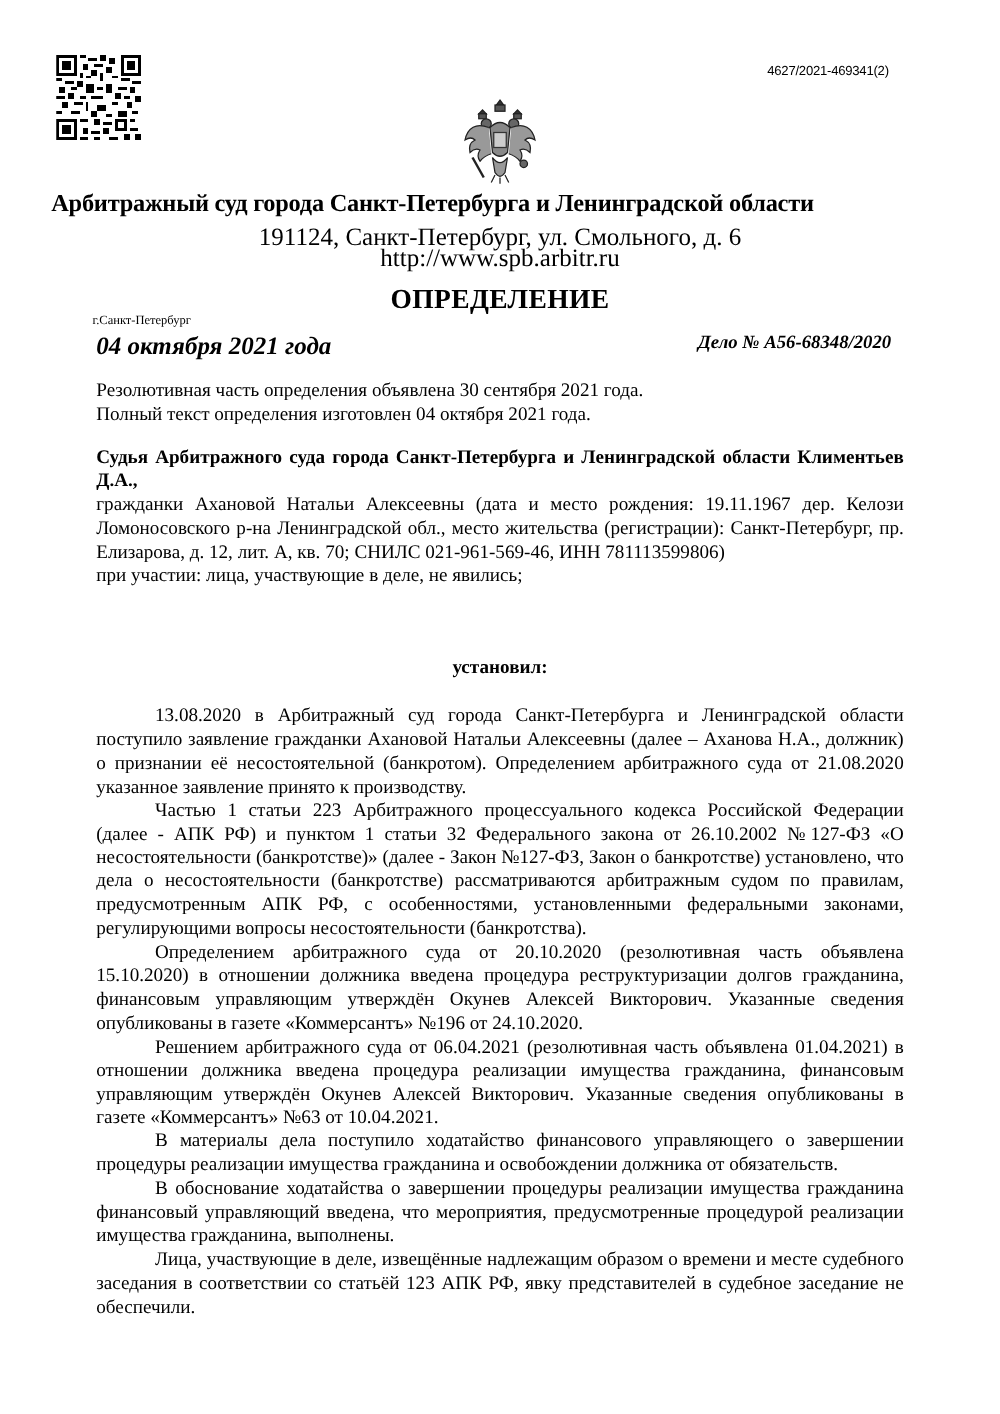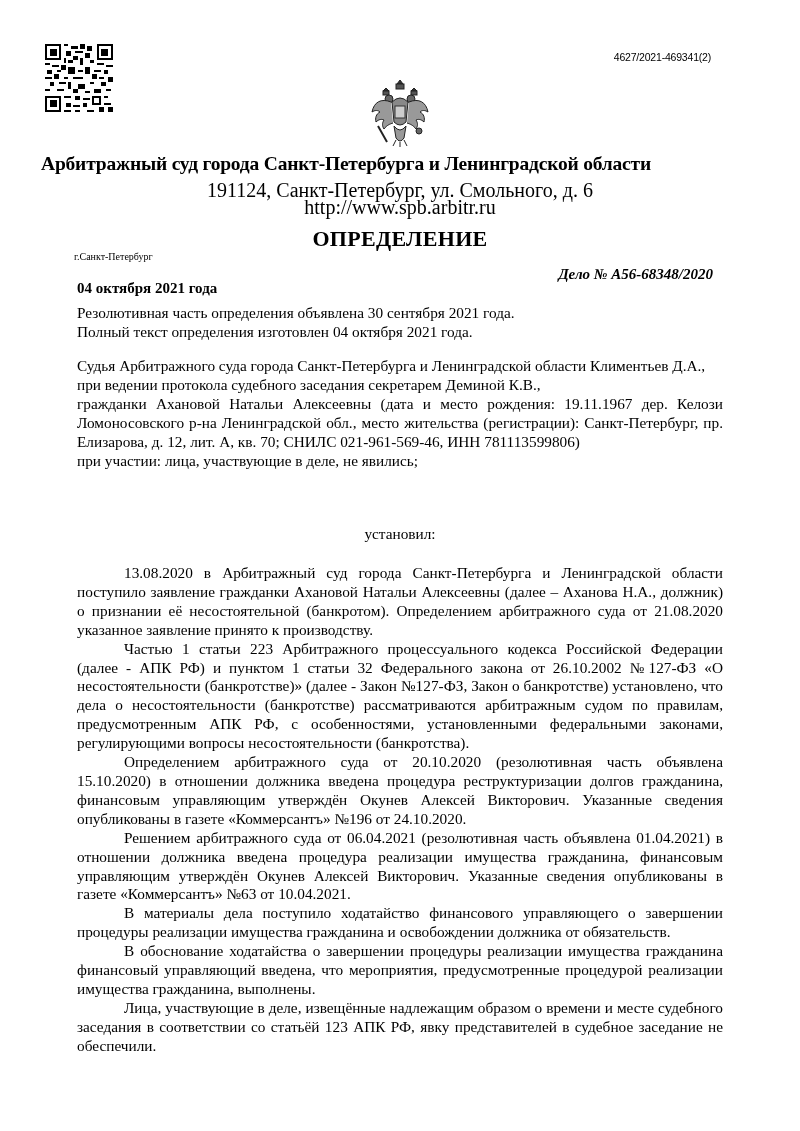--- a/index.html
+++ b/index.html
@@ -9,27 +9,27 @@
   .docnum { position: absolute; right: 89px; top: 51px; font-family: "Liberation Sans", "DejaVu Sans", sans-serif;
             font-size: 10.5px; letter-spacing: -0.2px; }
   .emblem { position: absolute; left: 369px; top: 76px; width: 62px; height: 72px; }
   .court-name { position: absolute; left: 0; width: 692px; top: 153px; text-align: center;
                 font-weight: bold; font-size: 19.5px; letter-spacing: -0.2px; }
   .court-addr { position: absolute; left: 0; width: 800px; top: 179px; text-align: center; font-size: 20px; }
   .court-url { position: absolute; left: 0; width: 800px; top: 196px; text-align: center; font-size: 20px; }
   .doc-title { position: absolute; left: 0; width: 800px; top: 226px; text-align: center;
                font-weight: bold; font-size: 22px; letter-spacing: 0.3px; }
   .city { position: absolute; left: 74px; top: 251px; font-size: 10px; }
-  .date { position: absolute; left: 77px; top: 280px; font-size: 15px; font-weight: bold; }
+  .date { position: absolute; left: 77px; top: 266px; font-size: 20px; font-weight: bold; font-style: italic; }
   .case { position: absolute; right: 87px; top: 266px; font-size: 15px; font-weight: bold; font-style: italic; }
   .block { position: absolute; left: 77px; width: 646px; font-size: 15.3px; line-height: 18.9px; }
   .block p { margin: 0; }
   .justify { text-align: justify; text-align-last: left; }
   .indent { text-indent: 47px; }
-  .bold { font-weight: normal; }
+  .bold { font-weight: bold; }
   .center { text-align: center; }
 </style>
 </head>
 <body>
 
 <svg class="qr" viewBox="0 0 29 29" shape-rendering="crispEdges">
   <rect x="0" y="0" width="29" height="29" fill="#fff"></rect>
   <g fill="#000">
     <rect x="0" y="0" width="7" height="7"></rect>
       <rect x="1" y="1" width="5" height="5" fill="#fff"></rect>
@@ -133,21 +133,20 @@
 <div class="date">04 октября 2021 года</div>
 <div class="case">Дело № А56-68348/2020</div>
 
 <div class="block" style="top:304px;">
   <p>Резолютивная часть определения объявлена 30 сентября 2021 года.</p>
   <p>Полный текст определения изготовлен 04 октября 2021 года.</p>
 </div>
 
 <div class="block" style="top:357px;">
   <p class="bold justify">Судья Арбитражного суда города Санкт-Петербурга и Ленинградской области Климентьев Д.А.,</p>
-  <p>при ведении протокола судебного заседания секретарем Деминой К.В.,</p>
   <p class="justify">гражданки Ахановой Натальи Алексеевны (дата и место рождения: 19.11.1967 дер. Келози Ломоносовского р-на Ленинградской обл., место жительства (регистрации): Санкт-Петербург, пр. Елизарова, д. 12, лит. А, кв. 70; СНИЛС 021-961-569-46, ИНН 781113599806)</p>
   <p>при участии: лица, участвующие в деле, не явились;</p>
 </div>
 
 <div class="block center bold" style="top:525px;">установил:</div>
 
 <div class="block" style="top:564px;">
   <p class="justify indent">13.08.2020 в Арбитражный суд города Санкт-Петербурга и Ленинградской области поступило заявление гражданки Ахановой Натальи Алексеевны (далее – Аханова Н.А., должник) о признании её несостоятельной (банкротом). Определением арбитражного суда от 21.08.2020 указанное заявление принято к производству.</p>
   <p class="justify indent">Частью 1 статьи 223 Арбитражного процессуального кодекса Российской Федерации (далее - АПК РФ) и пунктом 1 статьи 32 Федерального закона от 26.10.2002 №127-ФЗ «О несостоятельности (банкротстве)» (далее - Закон №127-ФЗ, Закон о банкротстве) установлено, что дела о несостоятельности (банкротстве) рассматриваются арбитражным судом по правилам, предусмотренным АПК РФ, с особенностями, установленными федеральными законами, регулирующими вопросы несостоятельности (банкротства).</p>
   <p class="justify indent">Определением арбитражного суда от 20.10.2020 (резолютивная часть объявлена 15.10.2020) в отношении должника введена процедура реструктуризации долгов гражданина, финансовым управляющим утверждён Окунев Алексей Викторович. Указанные сведения опубликованы в газете «Коммерсантъ» №196 от 24.10.2020.</p>

